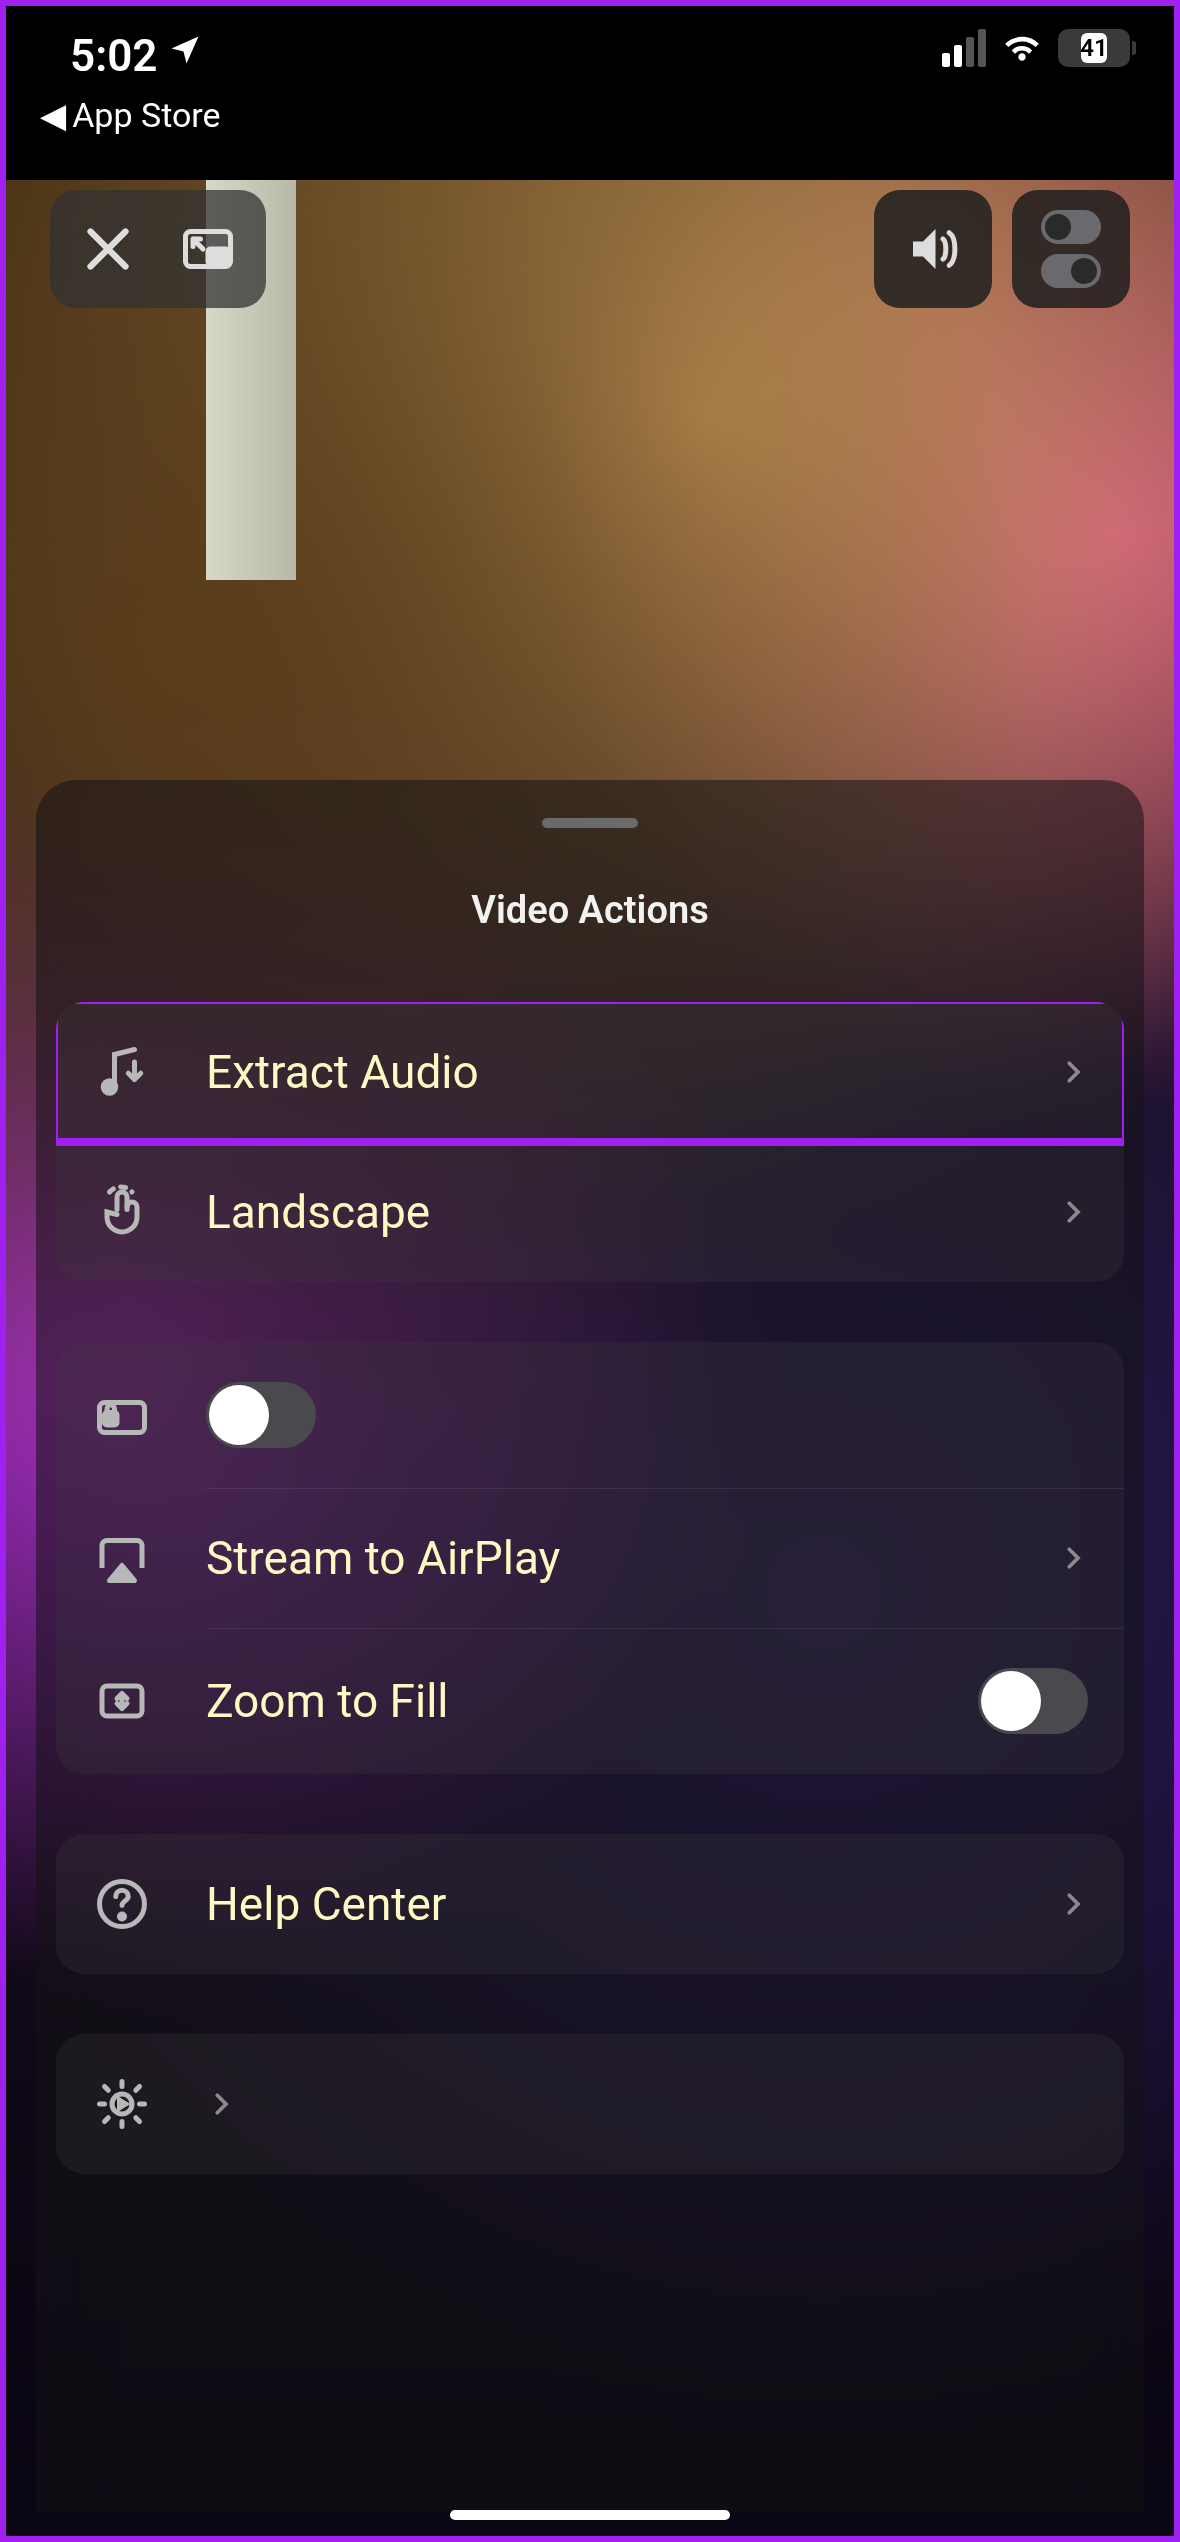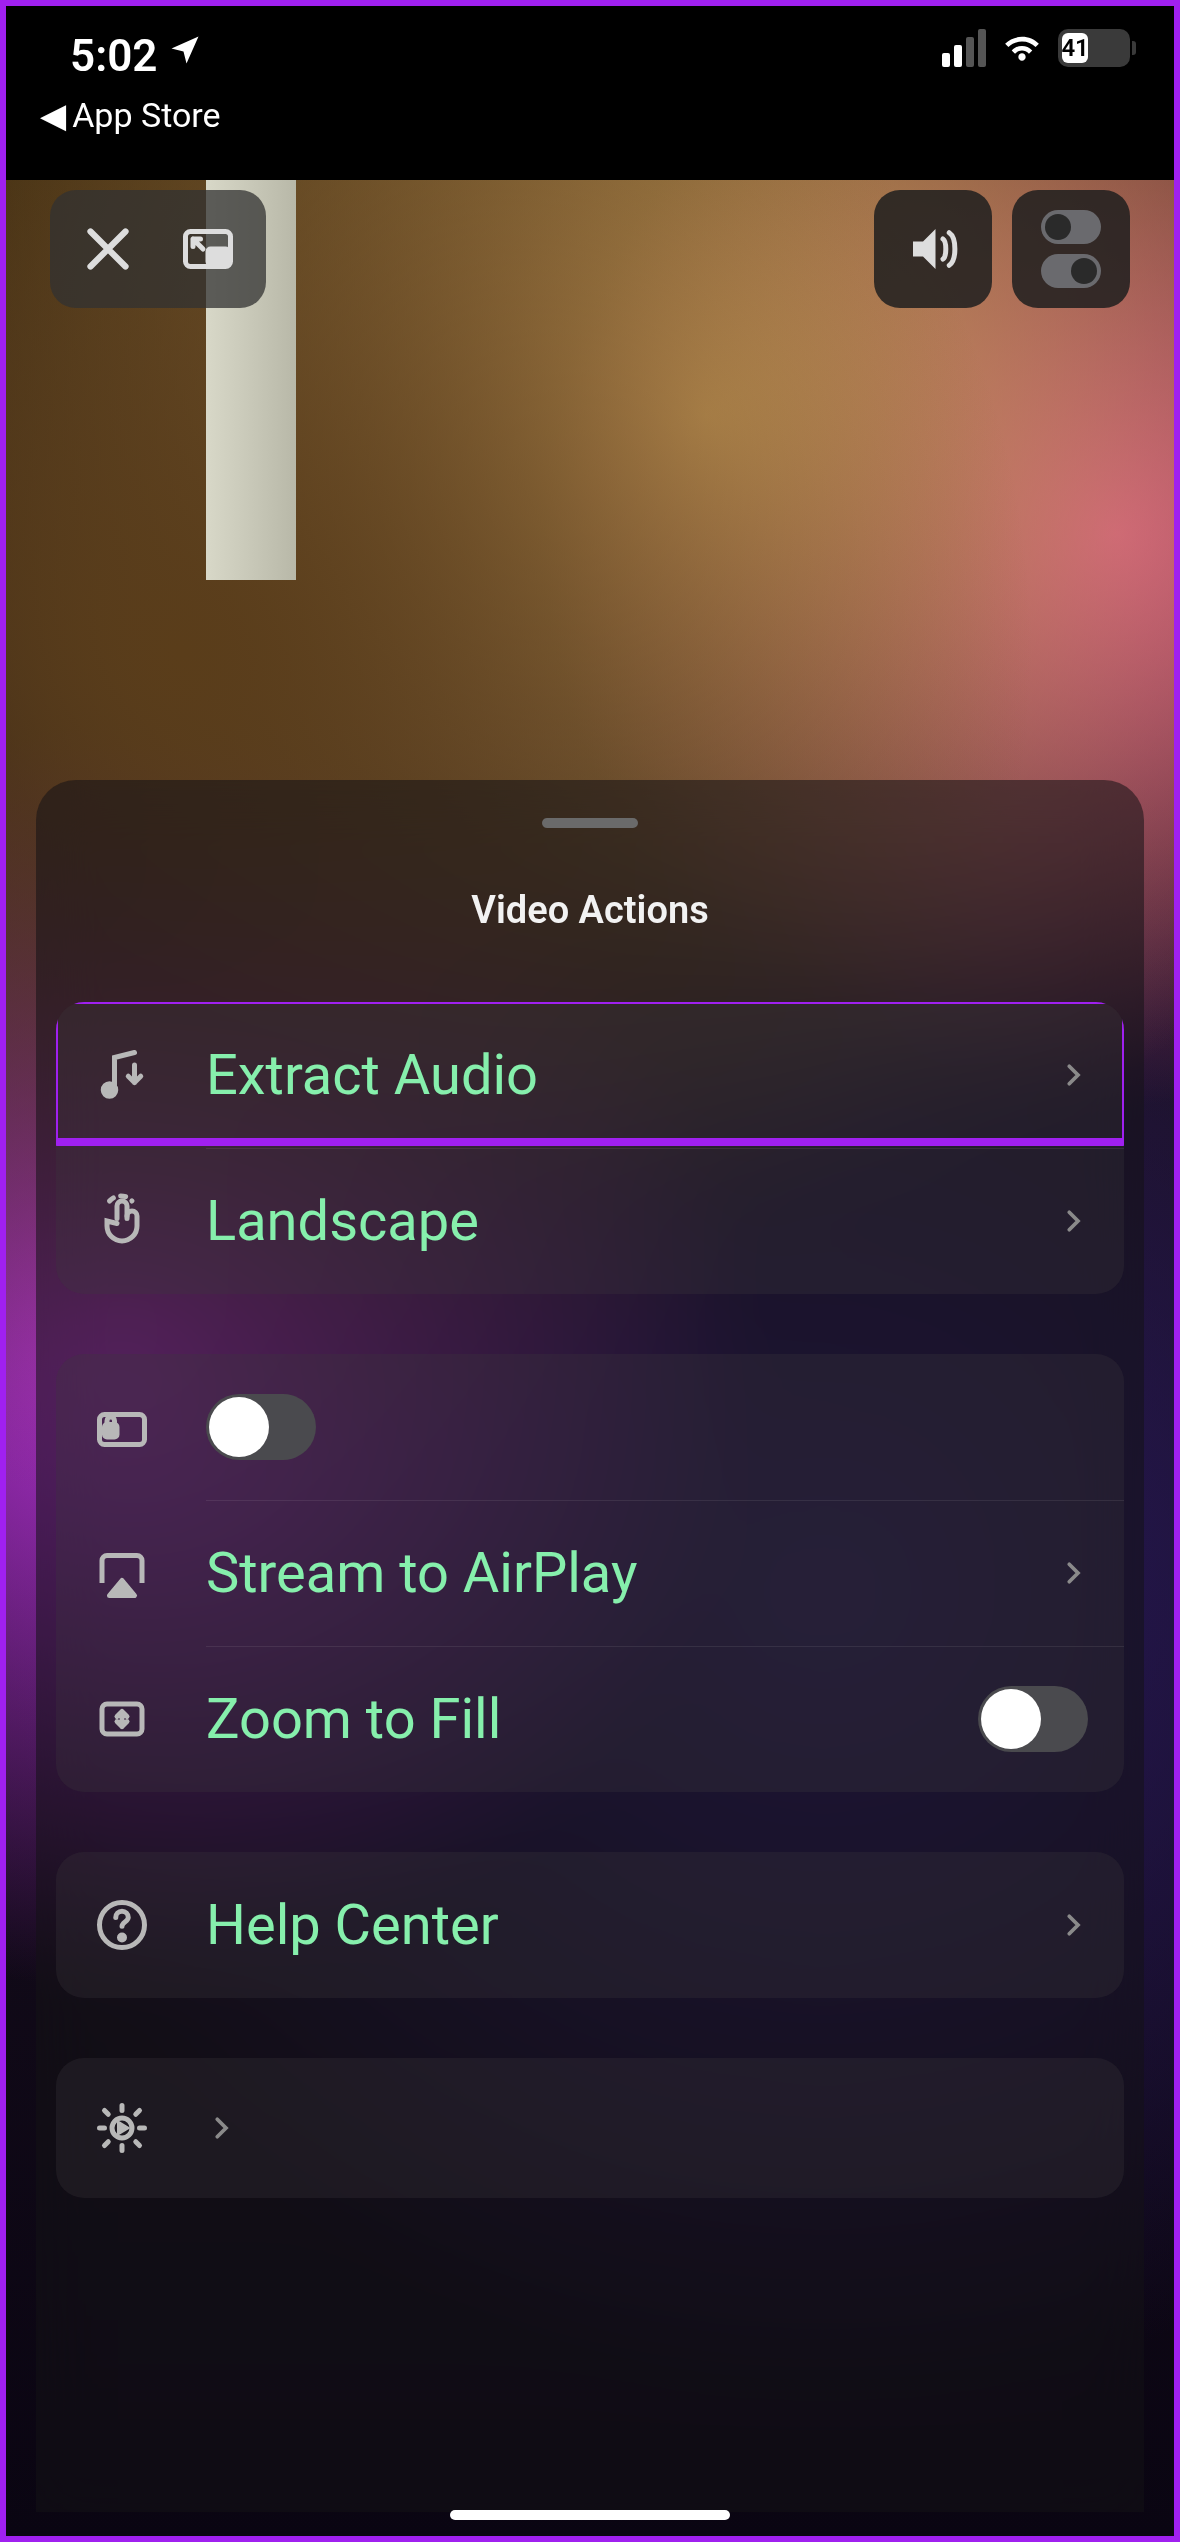--- a/index.html
+++ b/index.html
@@ -42,21 +42,21 @@
   .cellular { display: inline-flex; align-items: flex-end; gap: 4px; }
   .cellular i { display:block; width:8px; background:#fff; border-radius:2px;}
   .cellular i:nth-child(1){height:14px}
   .cellular i:nth-child(2){height:22px}
   .cellular i:nth-child(3){height:30px;background:#555}
   .cellular i:nth-child(4){height:38px;background:#555}
   .wifi-icon svg { width:44px; height:44px; }
   .battery {
     display:flex; align-items:center;
     background:#3a3a3a; border-radius:10px;
-    width:72px; height:38px; position:relative; padding:0 4px;
+    width:72px; height:38px; position:relative; padding:0 4px;justify-content:center;
   }
   .battery::after{
     content:""; position:absolute; right:-6px; top:50%; transform:translateY(-50%);
     width:4px; height:14px; background:#3a3a3a; border-radius:0 3px 3px 0;
   }
   .battery-fill{
     background:#fff; border-radius:6px; height:30px;
     display:flex; align-items:center; justify-content:center;
     color:#000; font-size:24px; font-weight:600;
   }
@@ -130,21 +130,21 @@
   .row + .row::before{
     content:""; position:absolute; top:0; left:150px; right:0;
     height:1px; background: rgba(255,255,255,0.08);
   }
   .row-icon {
     width:60px; height:60px; flex:0 0 60px;
     color:#b8b8b8; margin-right: 54px;
     display:flex; align-items:center; justify-content:center;
   }
   .row-icon svg { width:100%; height:100%; }
-  .row-label { font-size:56px; font-weight:400; color:#86efac; flex:1; }
+  .row-label { font-size:46px; font-weight:400; color:#fef9c3; flex:1; }
   .chevron { width:30px; height:30px; color:#8a8a8a; }
   .chevron svg{width:100%;height:100%}
   .toggle {
     width:110px; height:66px; border-radius:33px;
     background:#4a4a4e; position:relative; flex:0 0 110px;
   }
   .toggle .knob{
     position:absolute; top:3px; width:60px; height:60px;
     background:#fff; border-radius:50%;
   }

